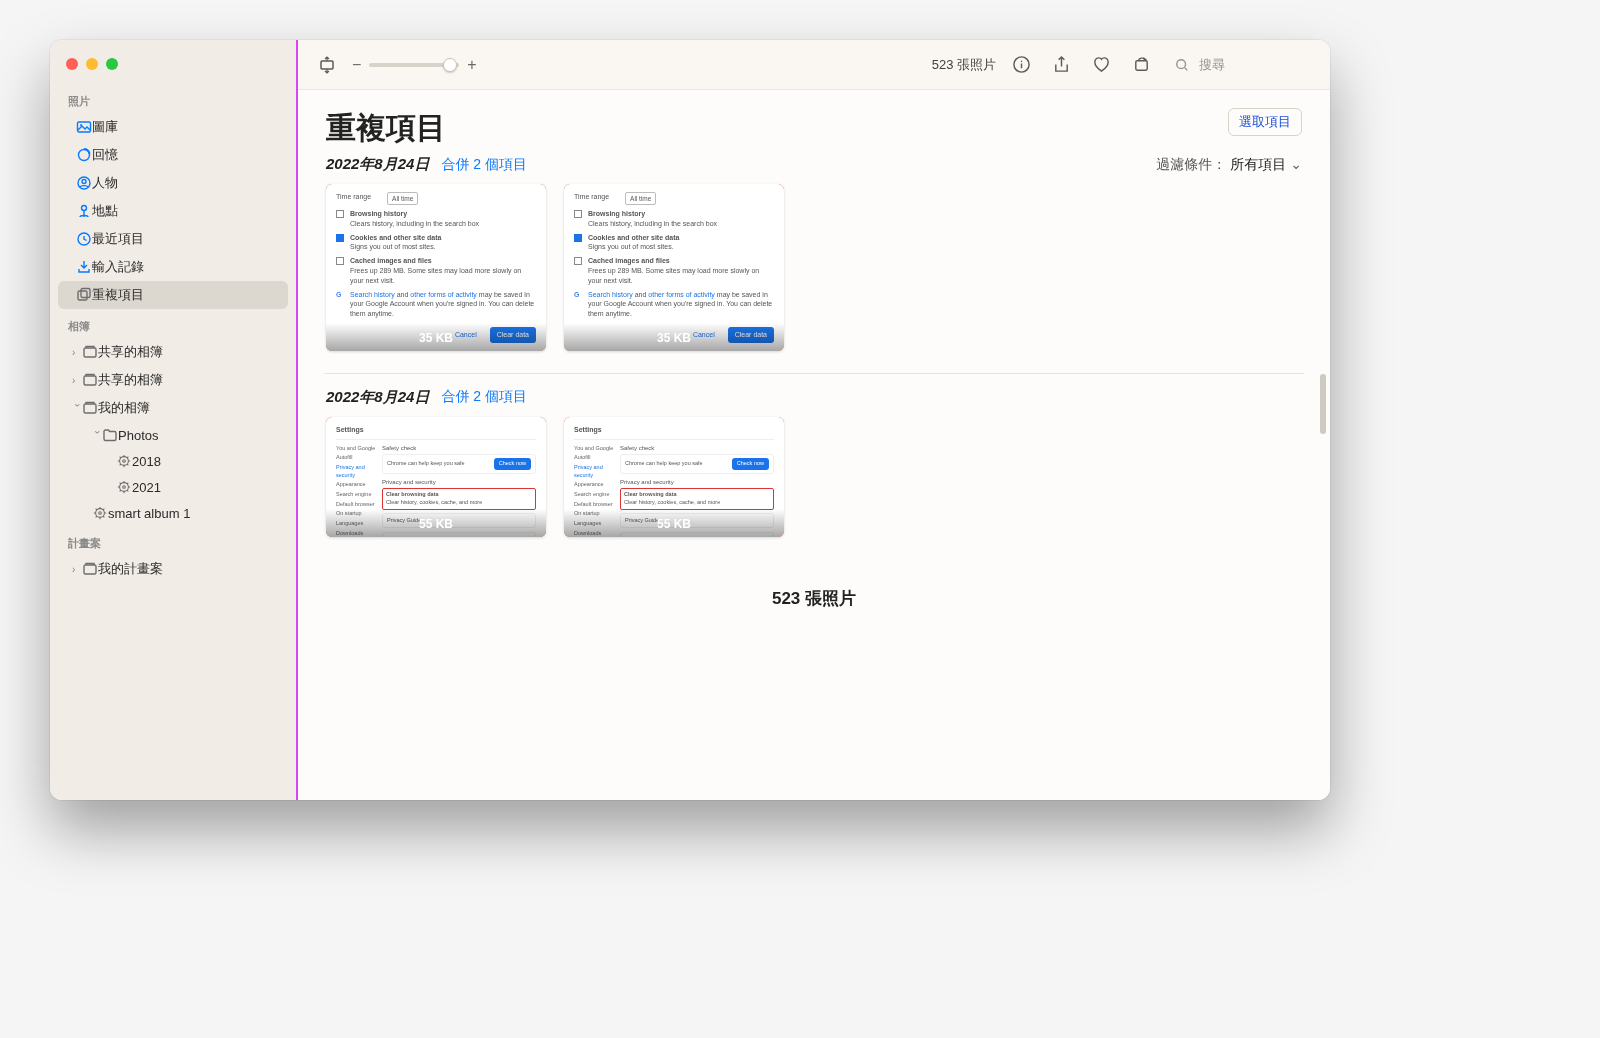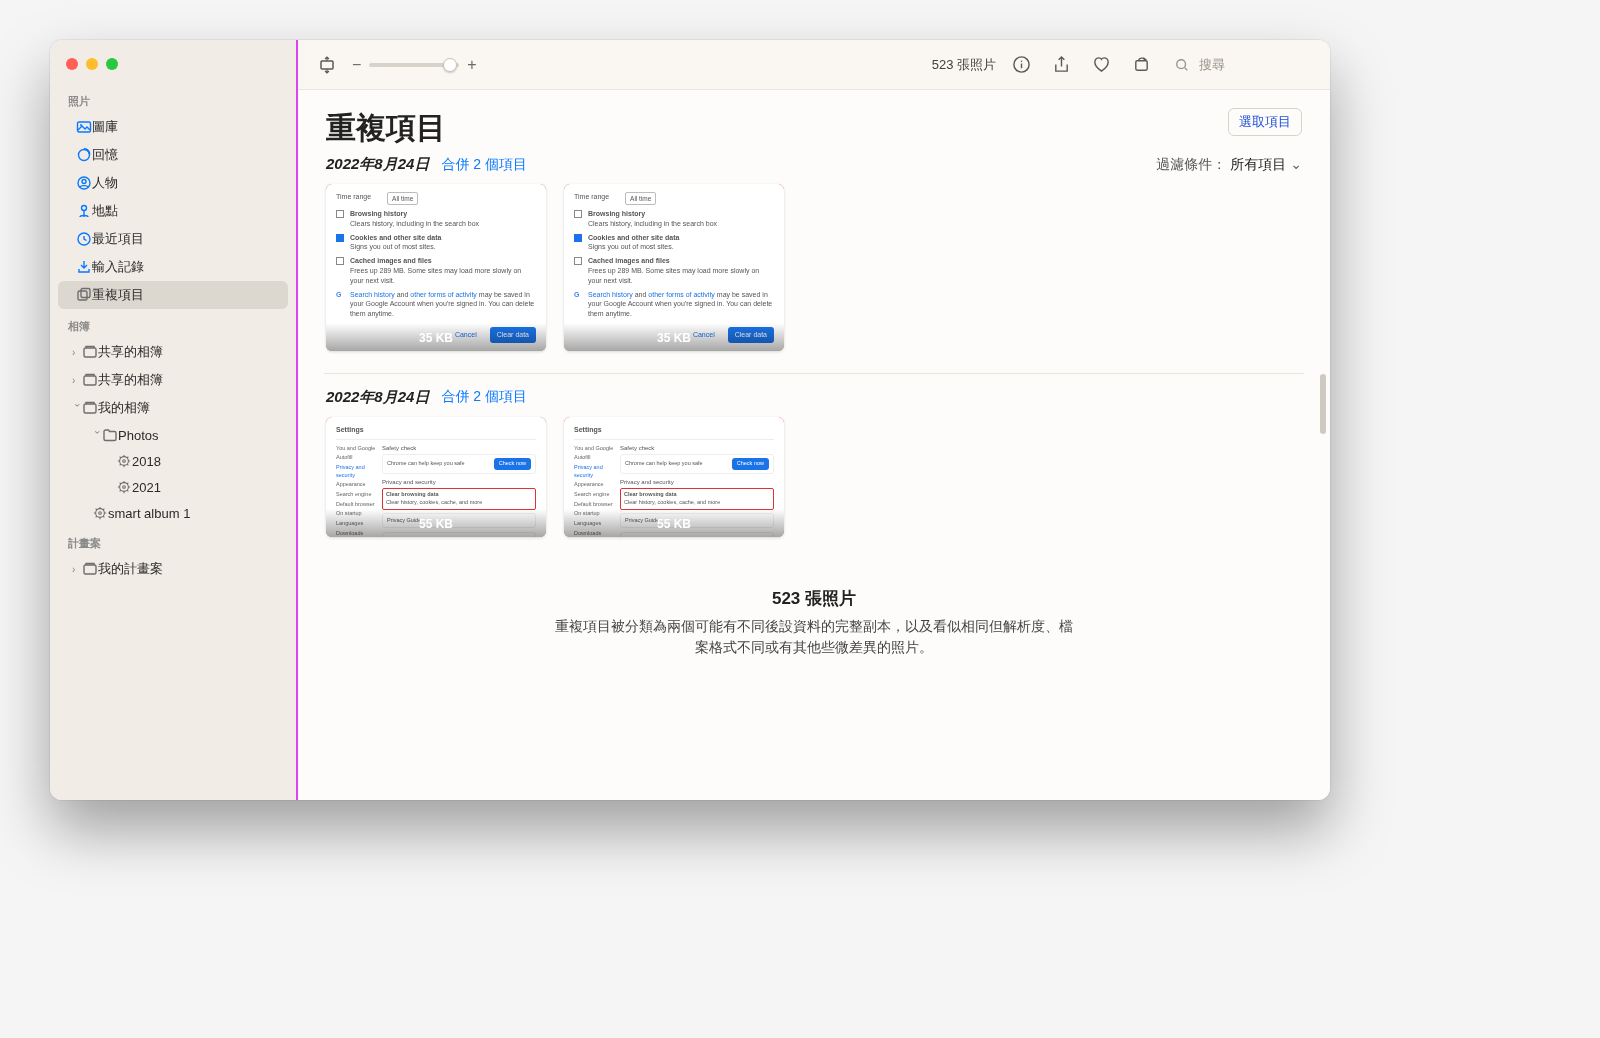--- a/index.html
+++ b/index.html
@@ -468,19 +468,18 @@
                 <div class="card">Cookies and other site data</div>
               </div>
             </div>
           </div>
           <div class="overlay">55 KB</div>
         </div>
       </div>
 
       <div class="footer-info">
         <div class="count">523 張照片</div>
-        <div class="desc">重複項目被分類為兩個可能有不同後設資料的完整副本，以及看似相同但解析度、檔案格式不同或有其他些微差異的照片。</div>
       </div>
 
       <div class="scrollbar"></div>
     </div>
   </div>
 </div>
 
 </body></html>

